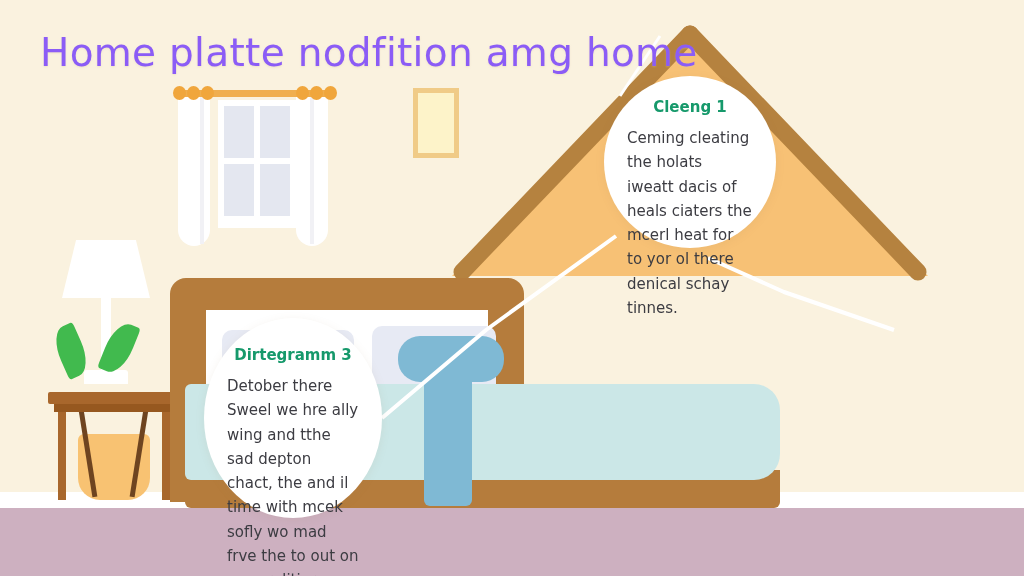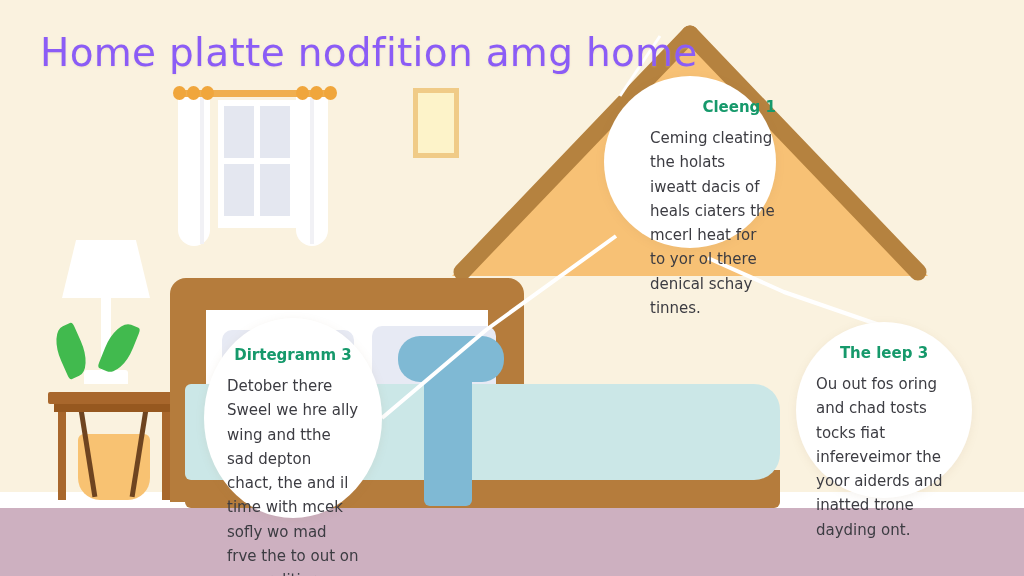--- a/index.html
+++ b/index.html
@@ -247,21 +247,20 @@
   .callout .c-body {
     color: #3c3c42;
     font-size: 15px;
     line-height: 1.62;
     text-align: left;
   }
   #callout-1 {
     left: 604px; top: 76px;
     width: 172px; height: 172px;
     padding-top: 22px;
-    align-items: flex-end;
   }
   #callout-1 .c-body { width: 126px; margin-top: 10px; }
   #callout-2 {
     left: 204px; top: 318px;
     width: 178px; height: 200px;
     padding-top: 28px;
   }
   #callout-2 .c-body { width: 132px; margin-top: 10px; }
   #callout-3 {
     left: 796px; top: 322px;
@@ -344,18 +343,14 @@
   <div class="callout" id="callout-1">
     <div class="c-title">Cleeng 1</div>
     <div class="c-body">Ceming cleating the holats iweatt dacis of heals ciaters the mcerl heat for to yor ol there denical schay tinnes.</div>
   </div>
 
   <div class="callout" id="callout-2">
     <div class="c-title">Dirtegramm 3</div>
     <div class="c-body">Detober there Sweel we hre ally wing and tthe sad depton chact, the and il time with mcek sofly wo mad frve the to out on cower ditiory.</div>
   </div>
 
-  <div class="callout" id="callout-3">
-    <div class="c-title">The leep 3</div>
-    <div class="c-body">Ou out fos oring and chad tosts tocks fiat infereveimor the yoor aiderds and inatted trone dayding ont.</div>
-  </div>
 
 </div>
 
 </body></html>

